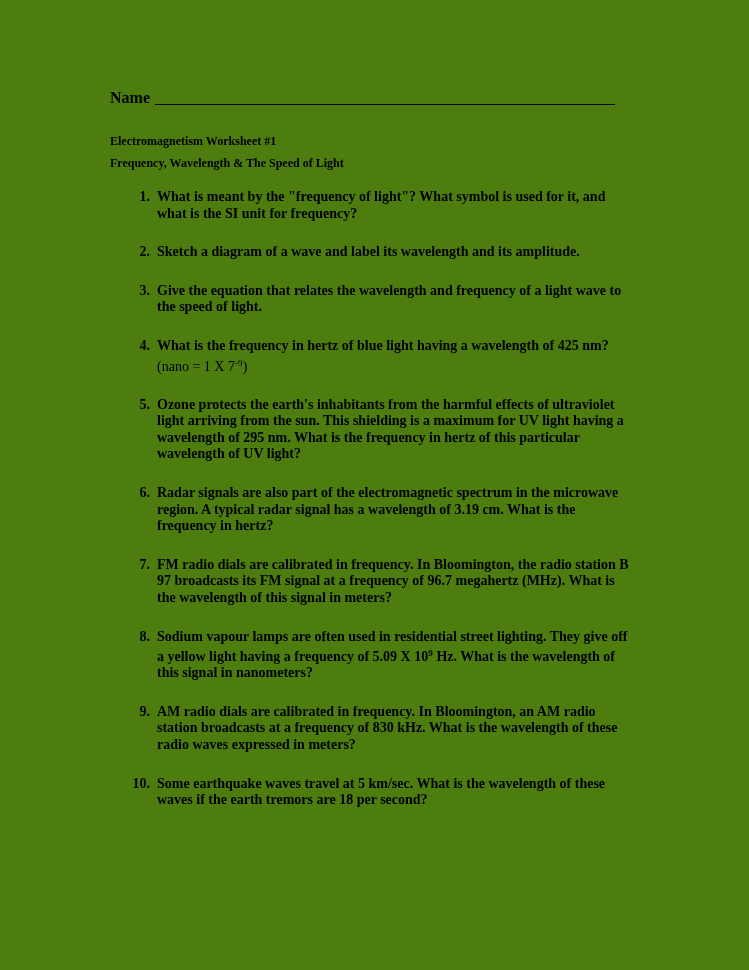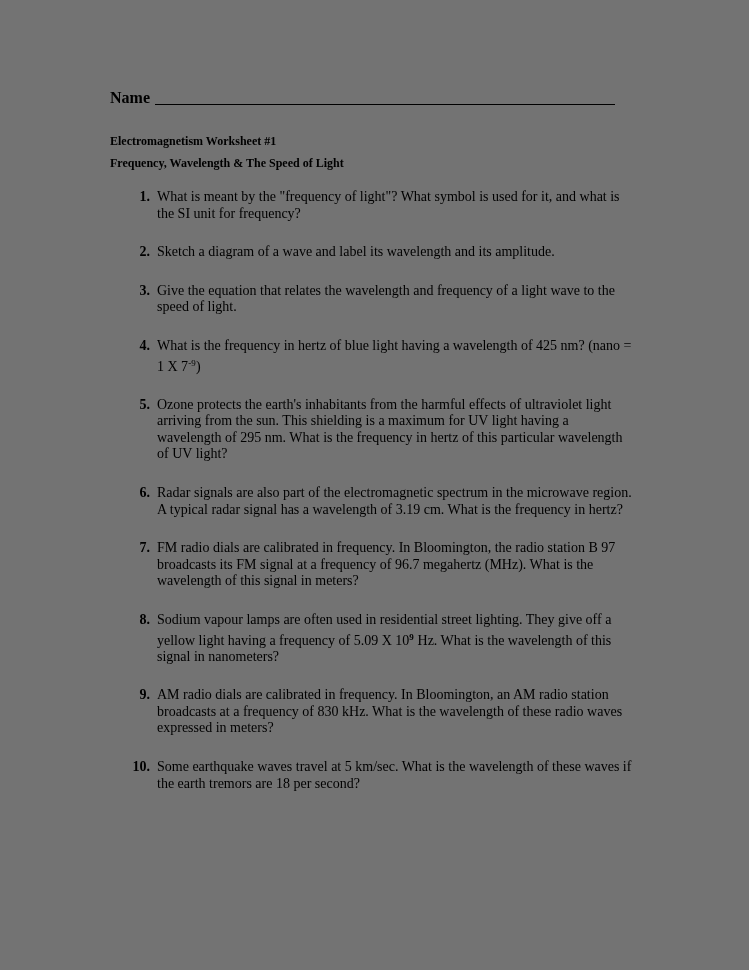--- a/index.html
+++ b/index.html
@@ -4,21 +4,21 @@
 <style>
   html, body {
     margin: 0;
     padding: 0;
     background: #ffffff;
   }
   .page {
     position: relative;
     width: 749px;
     height: 970px;
-    background: #737373;
+    background: #4d7c0f;
     color: #000000;
     font-family: "Liberation Serif", "DejaVu Serif", serif;
     box-sizing: border-box;
     padding: 88px 108px 0 110px;
     overflow: hidden;
   }
   .name-row {
     display: flex;
     align-items: flex-end;
     width: 505px;
@@ -59,21 +59,21 @@
     flex: 0 0 40px;
     width: 40px;
     text-align: right;
     font-weight: bold;
     white-space: pre;
   }
   .qtext {
     margin-left: 7px;
     width: 478px;
   }
-  .seg-bold { font-weight: normal; }
+  .seg-bold { font-weight: bold; }
   .seg-regular { font-weight: normal; }
   .seg-bold-sup {
     font-weight: bold;
     font-size: 9px;
     vertical-align: 4.5px;
     letter-spacing: 0.2px;
   }
   .seg-regular-sup {
     font-weight: normal;
     font-size: 9px;

